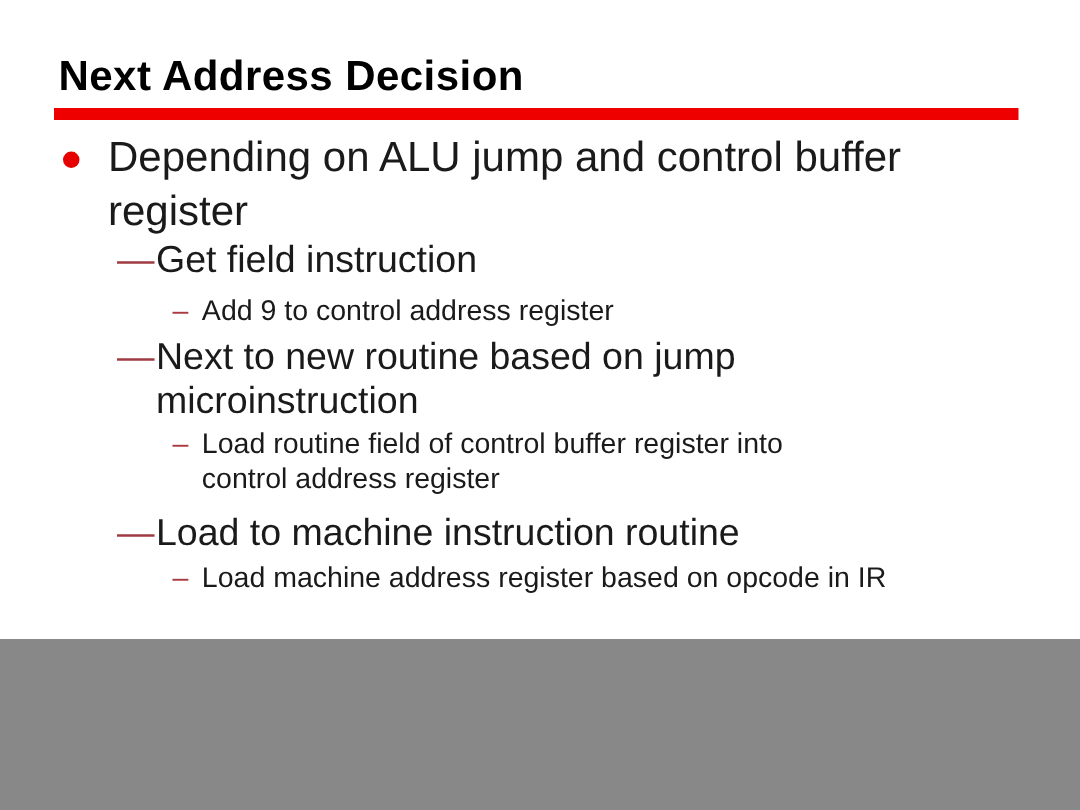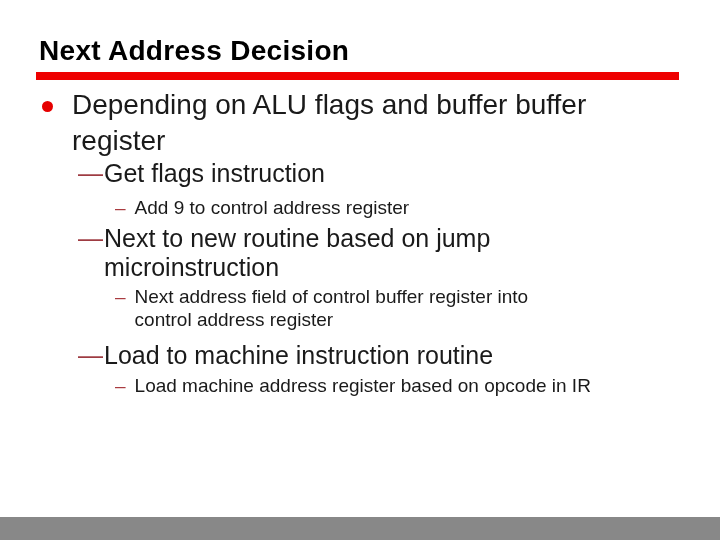--- a/index.html
+++ b/index.html
@@ -11,21 +11,21 @@
     --title-color:#000000;
     --text-color:#1a1a1a;
   }
   html,body{margin:0;padding:0;}
   body{
     font-family:"Liberation Sans","DejaVu Sans",sans-serif;
     background:#888;
   }
   .slide{
     position:relative;
-    width:720px;height:517px;
+    width:720px;height:426px;
     background:var(--background);
     overflow:hidden;
     text-decoration:underline;
   }
   .slide-title{
     position:absolute;left:39px;top:37px;
     font-size:28px;font-weight:bold;line-height:1;
     color:var(--title-color);
     letter-spacing:0.3px;
     white-space:nowrap;
@@ -68,42 +68,42 @@
 <body>
 
 <div class="slide">
 
   <div class="slide-title">Next Address Decision</div>
 
   <div class="title-rule"></div>
 
   <div class="bullet-dot"></div>
 
-  <div class="l1-text">Depending on ALU flags and buffer buffer
+  <div class="l1-text">Depending on ALU jump and control buffer
 register</div>
 
   <div class="row l2 r1">
     <span class="dash">—</span>
-    <span class="txt">Get flags instruction</span>
+    <span class="txt">Get field instruction</span>
   </div>
 
   <div class="row l3 r2">
     <span class="dash">–</span>
     <span class="txt">Add 9 to control address register</span>
   </div>
 
   <div class="row l2 r3">
     <span class="dash">—</span>
     <span class="txt">Next to new routine based on jump
 microinstruction</span>
   </div>
 
   <div class="row l3 r4">
     <span class="dash">–</span>
-    <span class="txt">Next address field of control buffer register into
+    <span class="txt">Load routine field of control buffer register into
 control address register</span>
   </div>
 
   <div class="row l2 r5">
     <span class="dash">—</span>
     <span class="txt">Load to machine instruction routine</span>
   </div>
 
   <div class="row l3 r6">
     <span class="dash">–</span>

